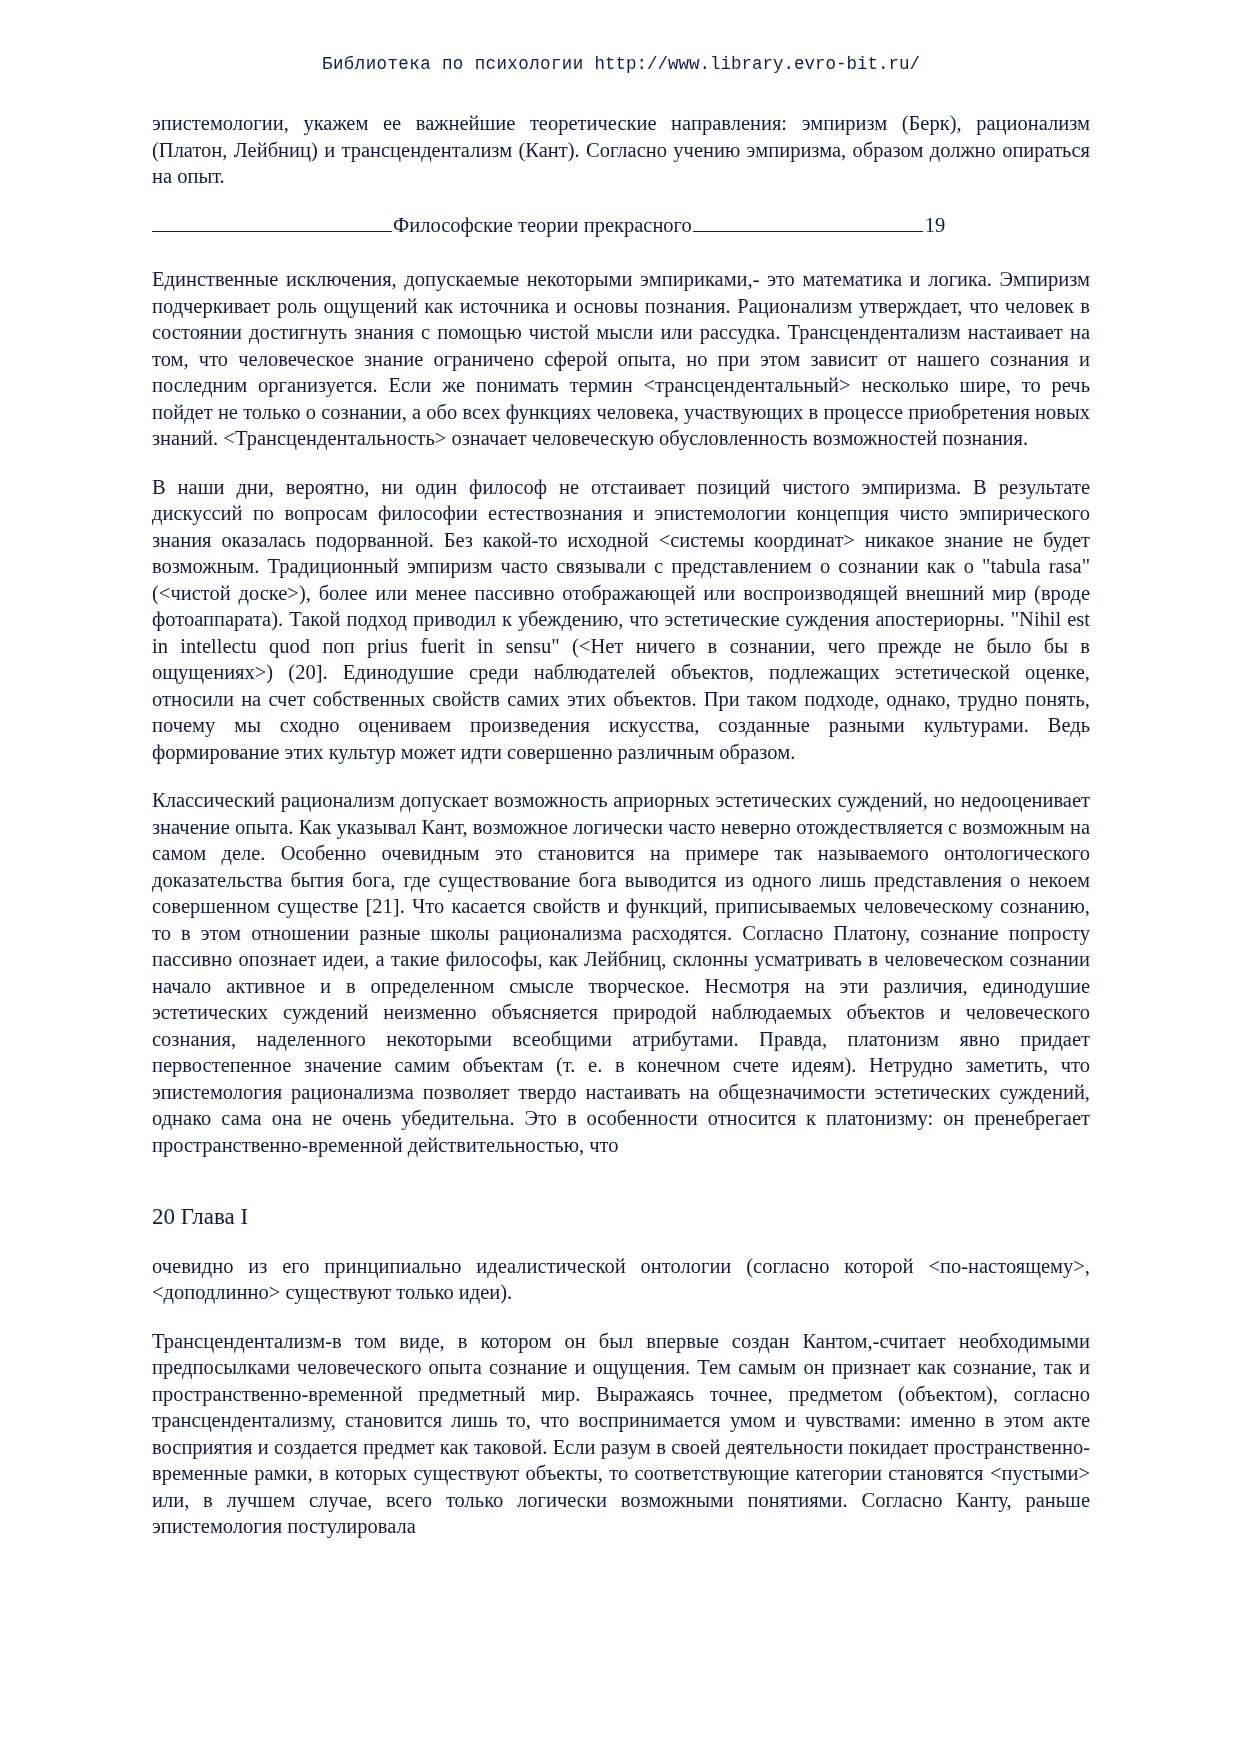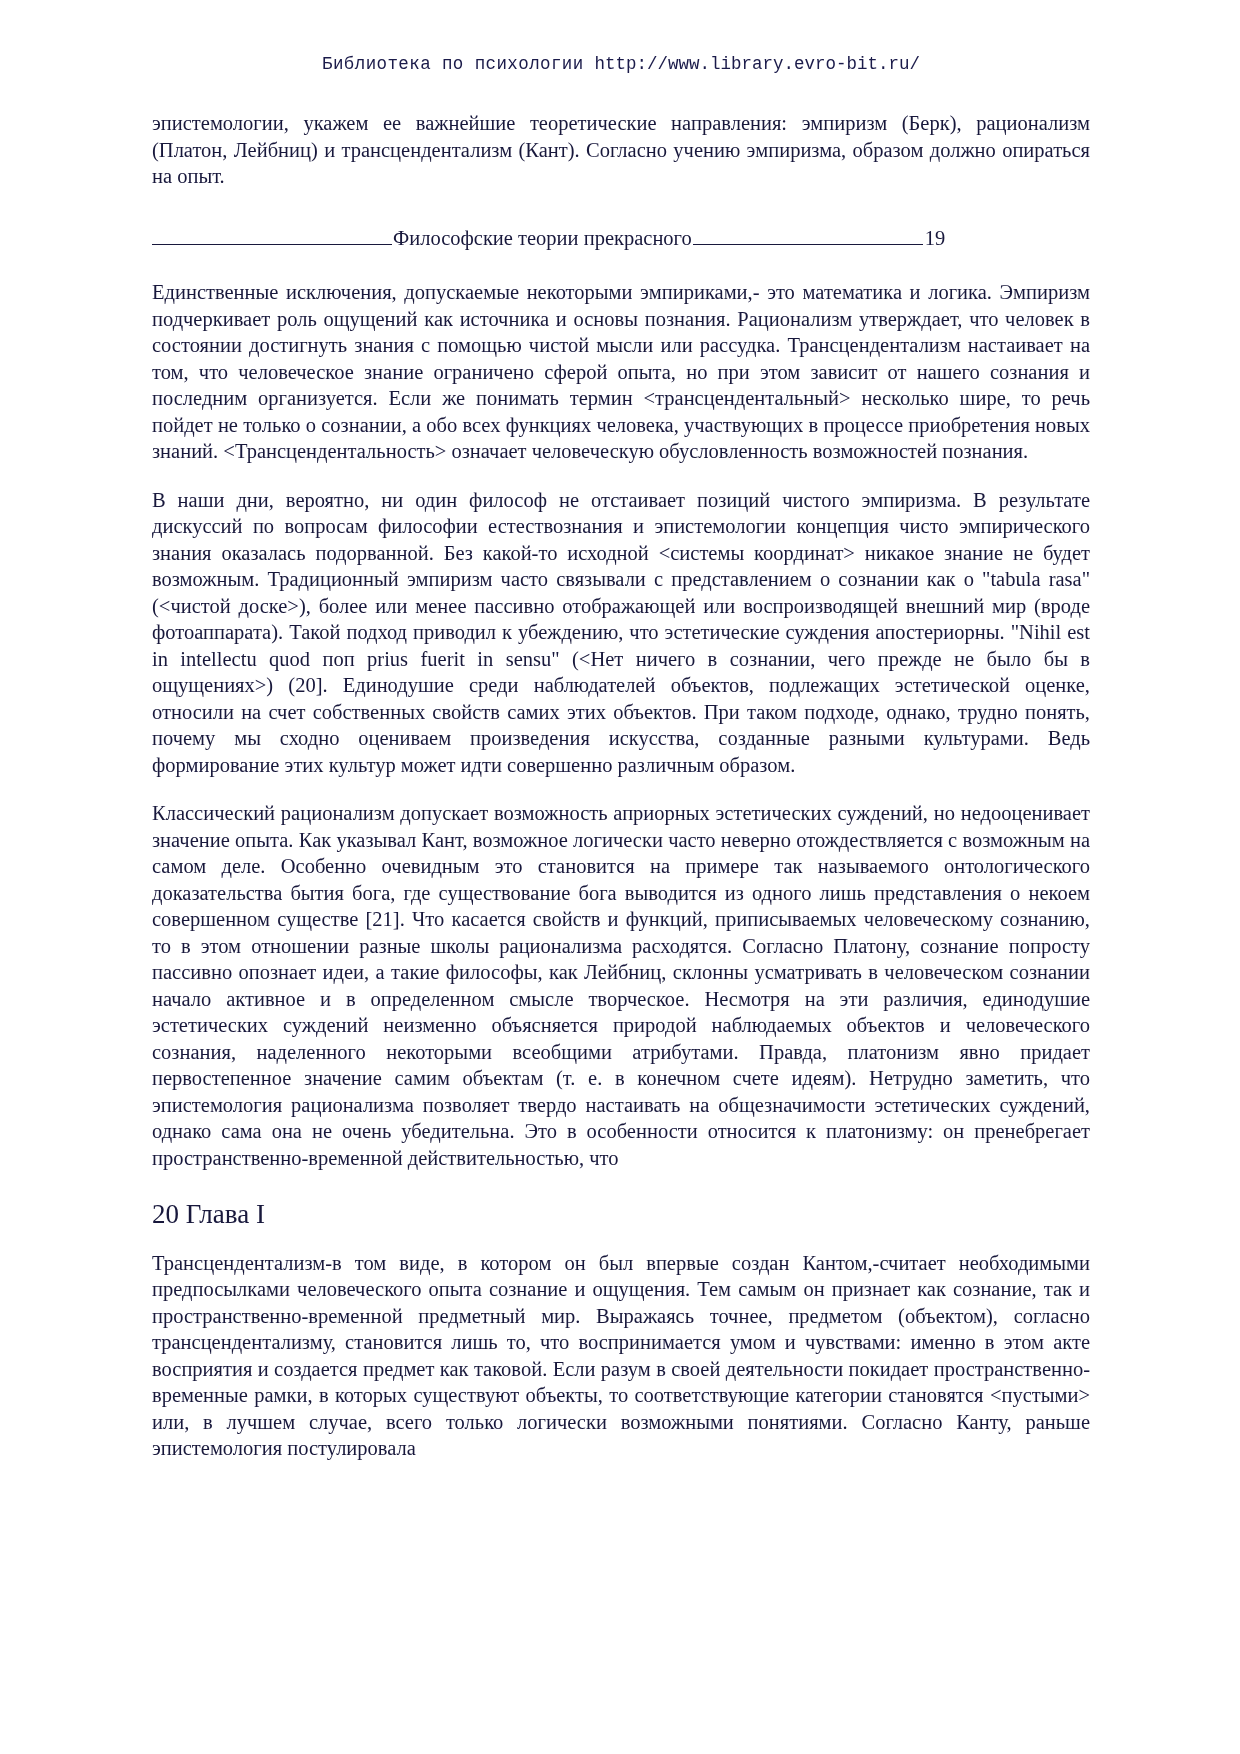--- a/index.html
+++ b/index.html
@@ -52,27 +52,27 @@
     color: #18183c;
     white-space: nowrap;
   }
   .running-head .rule {
     flex: 0 0 auto;
     border-bottom: 1px solid #18183c;
     height: 14px;
   }
   .running-head .rule.left { width: 240px; }
   .running-head .rule.right { width: 230px; }
-  .running-head .rh-title { padding: 0 1px; margin-top: 13px; }
+  .running-head .rh-title { padding: 0 1px; }
   .running-head .rh-page { padding-left: 2px; }
 
   .chapter-mark {
-    font-size: 27px;
+    font-size: 23px;
     line-height: 26.5px;
-    margin: 0 0 22px 0;
+    margin: 16px 0 22px 0;
     color: #18183c;
   }
   .spacer-sm { height: 8px; }
 </style>
 </head>
 <body>
 
 <div class="page">
 
   <div class="header-line">
@@ -92,16 +92,17 @@
   <p class="body-text">Единственные исключения, допускаемые некоторыми эмпириками,- это математика и логика. Эмпиризм подчеркивает роль ощущений как источника и основы познания. Рационализм утверждает, что человек в состоянии достигнуть знания с помощью чистой мысли или рассудка. Трансцендентализм настаивает на том, что человеческое знание ограничено сферой опыта, но при этом зависит от нашего сознания и последним организуется. Если же понимать термин &lt;трансцендентальный&gt; несколько шире, то речь пойдет не только о сознании, а обо всех функциях человека, участвующих в процессе приобретения новых знаний. &lt;Трансцендентальность&gt; означает человеческую обусловленность возможностей познания.</p>
 
   <p class="body-text">В наши дни, вероятно, ни один философ не отстаивает позиций чистого эмпиризма. В результате дискуссий по вопросам философии естествознания и эпистемологии концепция чисто эмпирического знания оказалась подорванной. Без какой-то исходной &lt;системы координат&gt; никакое знание не будет возможным. Традиционный эмпиризм часто связывали с представлением о сознании как о "tabula rasa" (&lt;чистой доске&gt;), более или менее пассивно отображающей или воспроизводящей внешний мир (вроде фотоаппарата). Такой подход приводил к убеждению, что эстетические суждения апостериорны. "Nihil est in intellectu quod поп prius fuerit in sensu" (&lt;Нет ничего в сознании, чего прежде не было бы в ощущениях&gt;) (20]. Единодушие среди наблюдателей объектов, подлежащих эстетической оценке, относили на счет собственных свойств самих этих объектов. При таком подходе, однако, трудно понять, почему мы сходно оцениваем произведения искусства, созданные разными культурами. Ведь формирование этих культур может идти совершенно различным образом.</p>
 
   <p class="body-text">Классический рационализм допускает возможность априорных эстетических суждений, но недооценивает значение опыта. Как указывал Кант, возможное логически часто неверно отождествляется с возможным на самом деле. Особенно очевидным это становится на примере так называемого онтологического доказательства бытия бога, где существование бога выводится из одного лишь представления о некоем совершенном существе [21]. Что касается свойств и функций, приписываемых человеческому сознанию, то в этом отношении разные школы рационализма расходятся. Согласно Платону, сознание попросту пассивно опознает идеи, а такие философы, как Лейбниц, склонны усматривать в человеческом сознании начало активное и в определенном смысле творческое. Несмотря на эти различия, единодушие эстетических суждений неизменно объясняется природой наблюдаемых объектов и человеческого сознания, наделенного некоторыми всеобщими атрибутами. Правда, платонизм явно придает первостепенное значение самим объектам (т. е. в конечном счете идеям). Нетрудно заметить, что эпистемология рационализма позволяет твердо настаивать на общезначимости эстетических суждений, однако сама она не очень убедительна. Это в особенности относится к платонизму: он пренебрегает пространственно-временной действительностью, что</p>
 
   <div class="spacer-sm"></div>
 
   <p class="chapter-mark">20 Глава I</p>
 
+  <p class="body-text">очевидно из его принципиально идеалистической онтологии (согласно которой &lt;по-настоящему&gt;, &lt;доподлинно&gt; существуют только идеи).</p>
 
   <p class="body-text tight">Трансцендентализм-в том виде, в котором он был впервые создан Кантом,-считает необходимыми предпосылками человеческого опыта сознание и ощущения. Тем самым он признает как сознание, так и пространственно-временной предметный мир. Выражаясь точнее, предметом (объектом), согласно трансцендентализму, становится лишь то, что воспринимается умом и чувствами: именно в этом акте восприятия и создается предмет как таковой. Если разум в своей деятельности покидает пространственно-временные рамки, в которых существуют объекты, то соответствующие категории становятся &lt;пустыми&gt; или, в лучшем случае, всего только логически возможными понятиями. Согласно Канту, раньше эпистемология постулировала</p>
 
 </div>
 
 </body></html>

